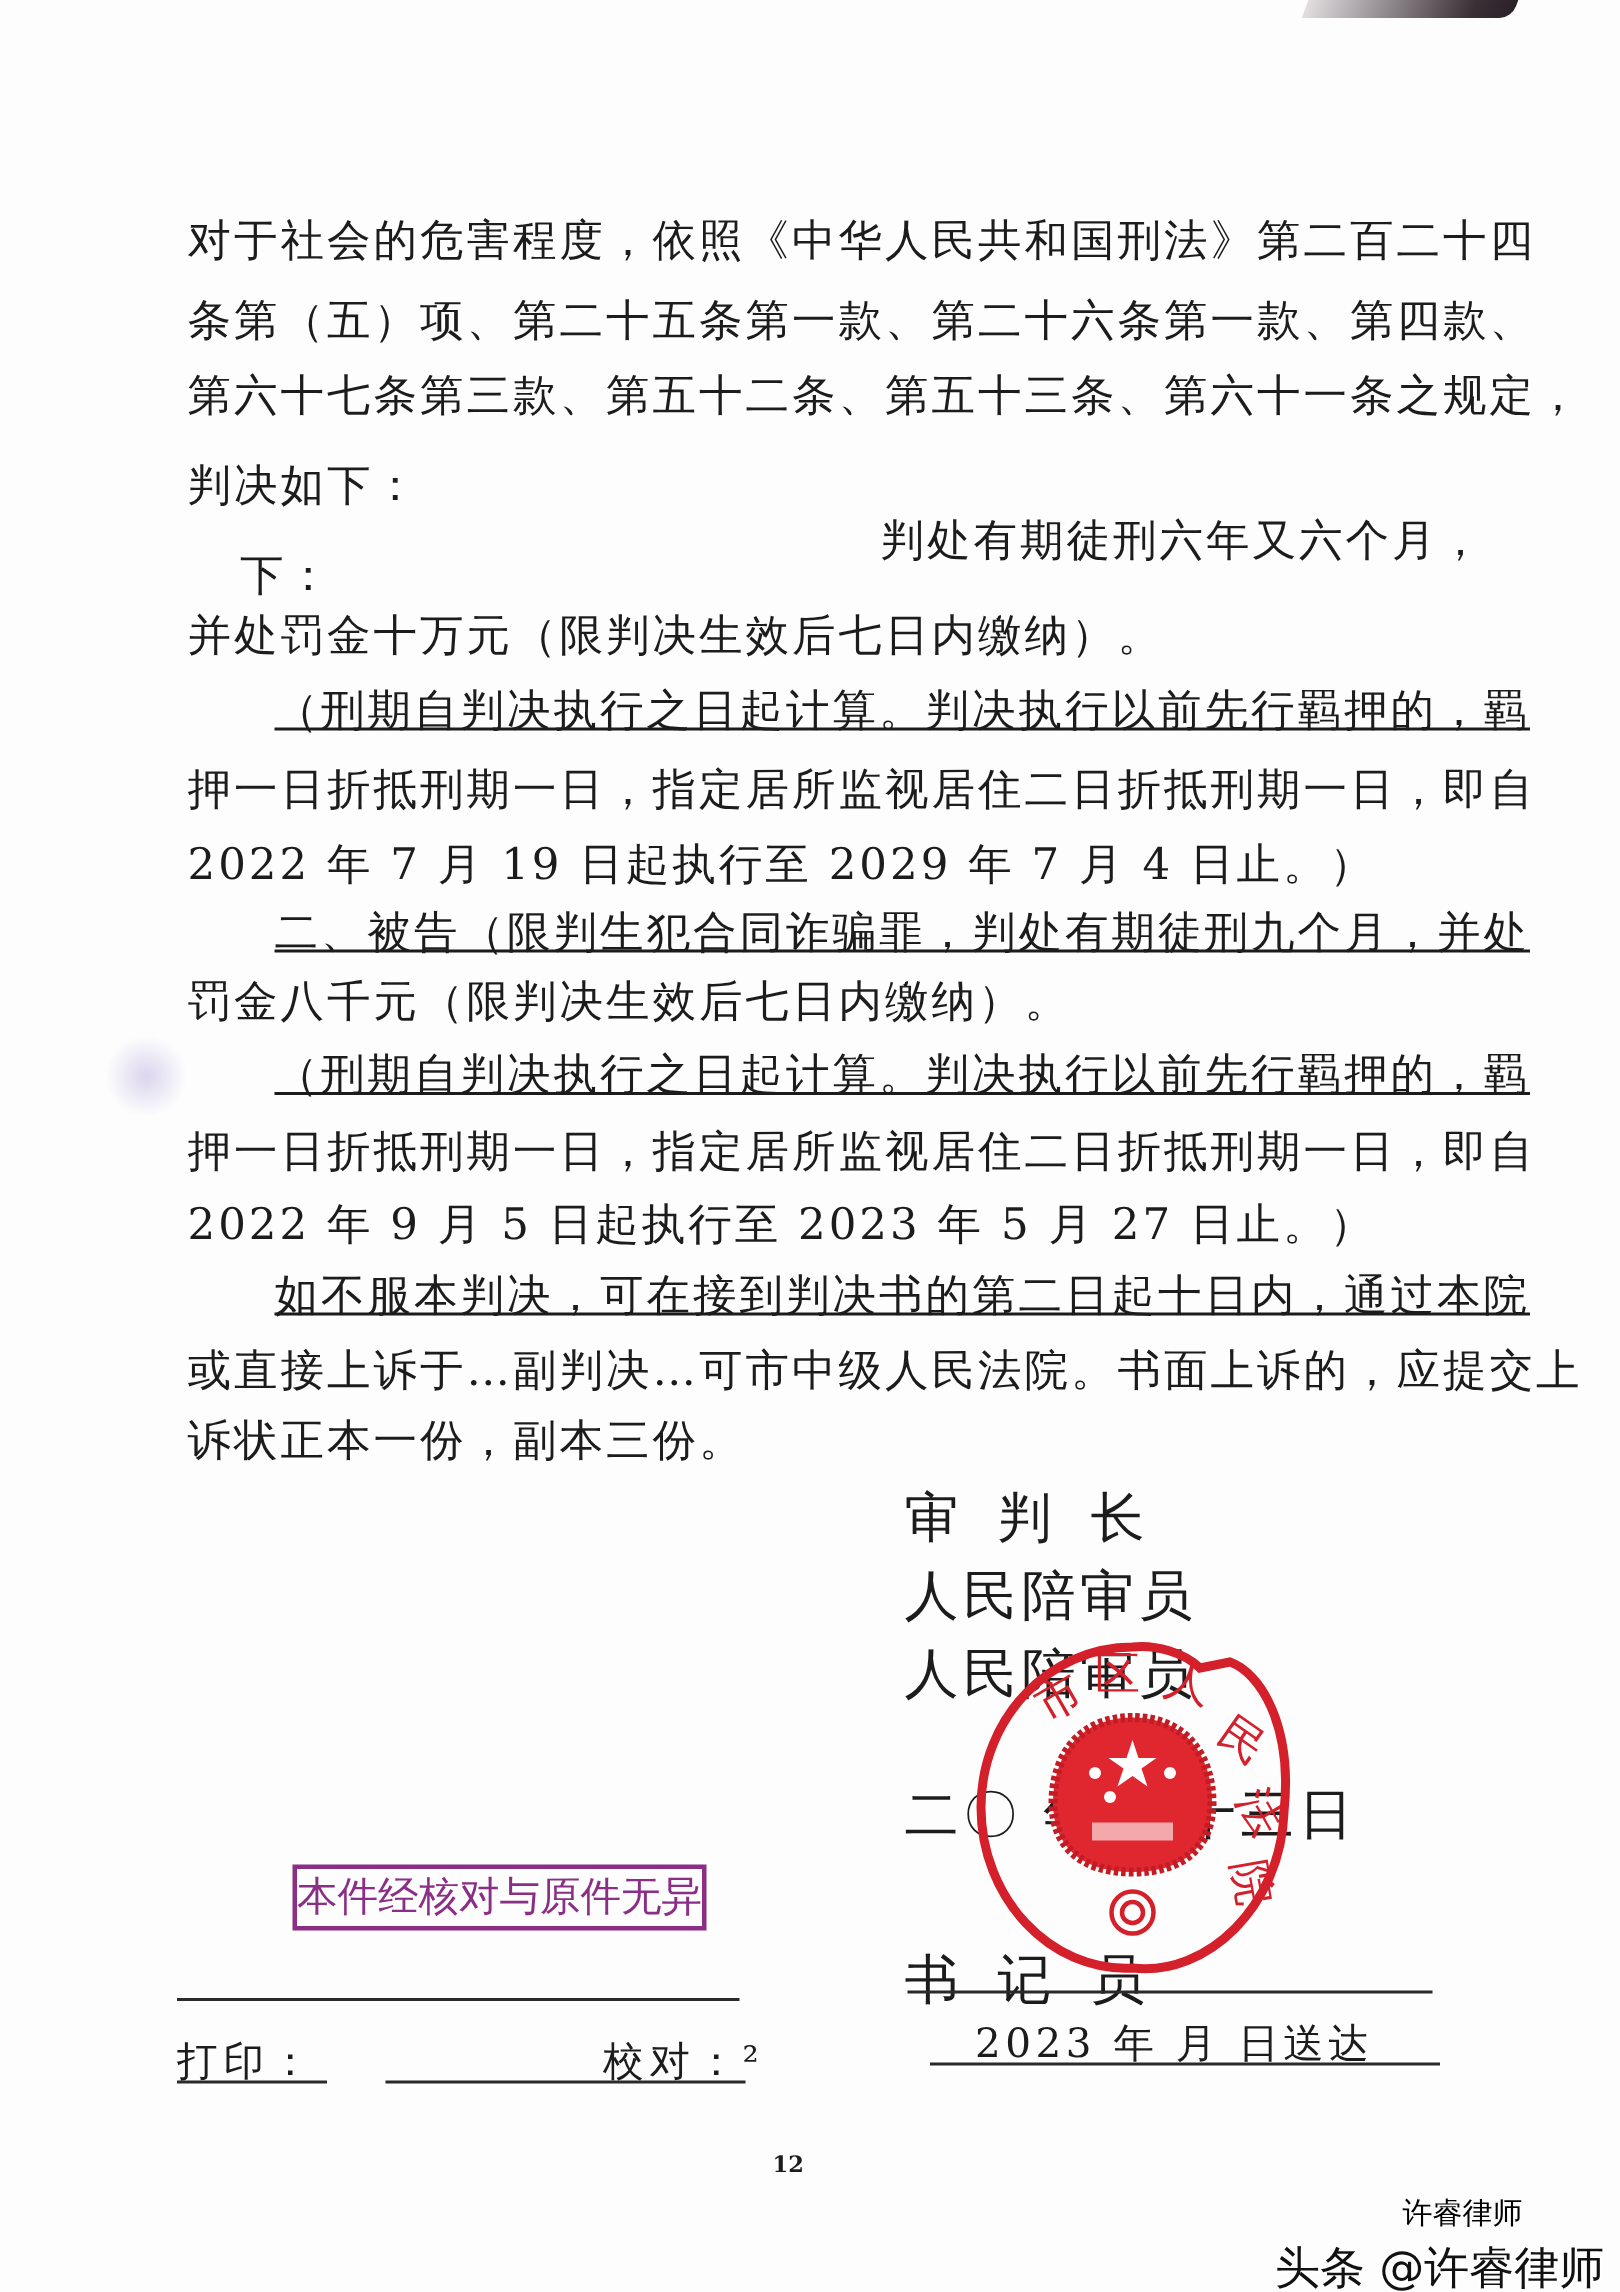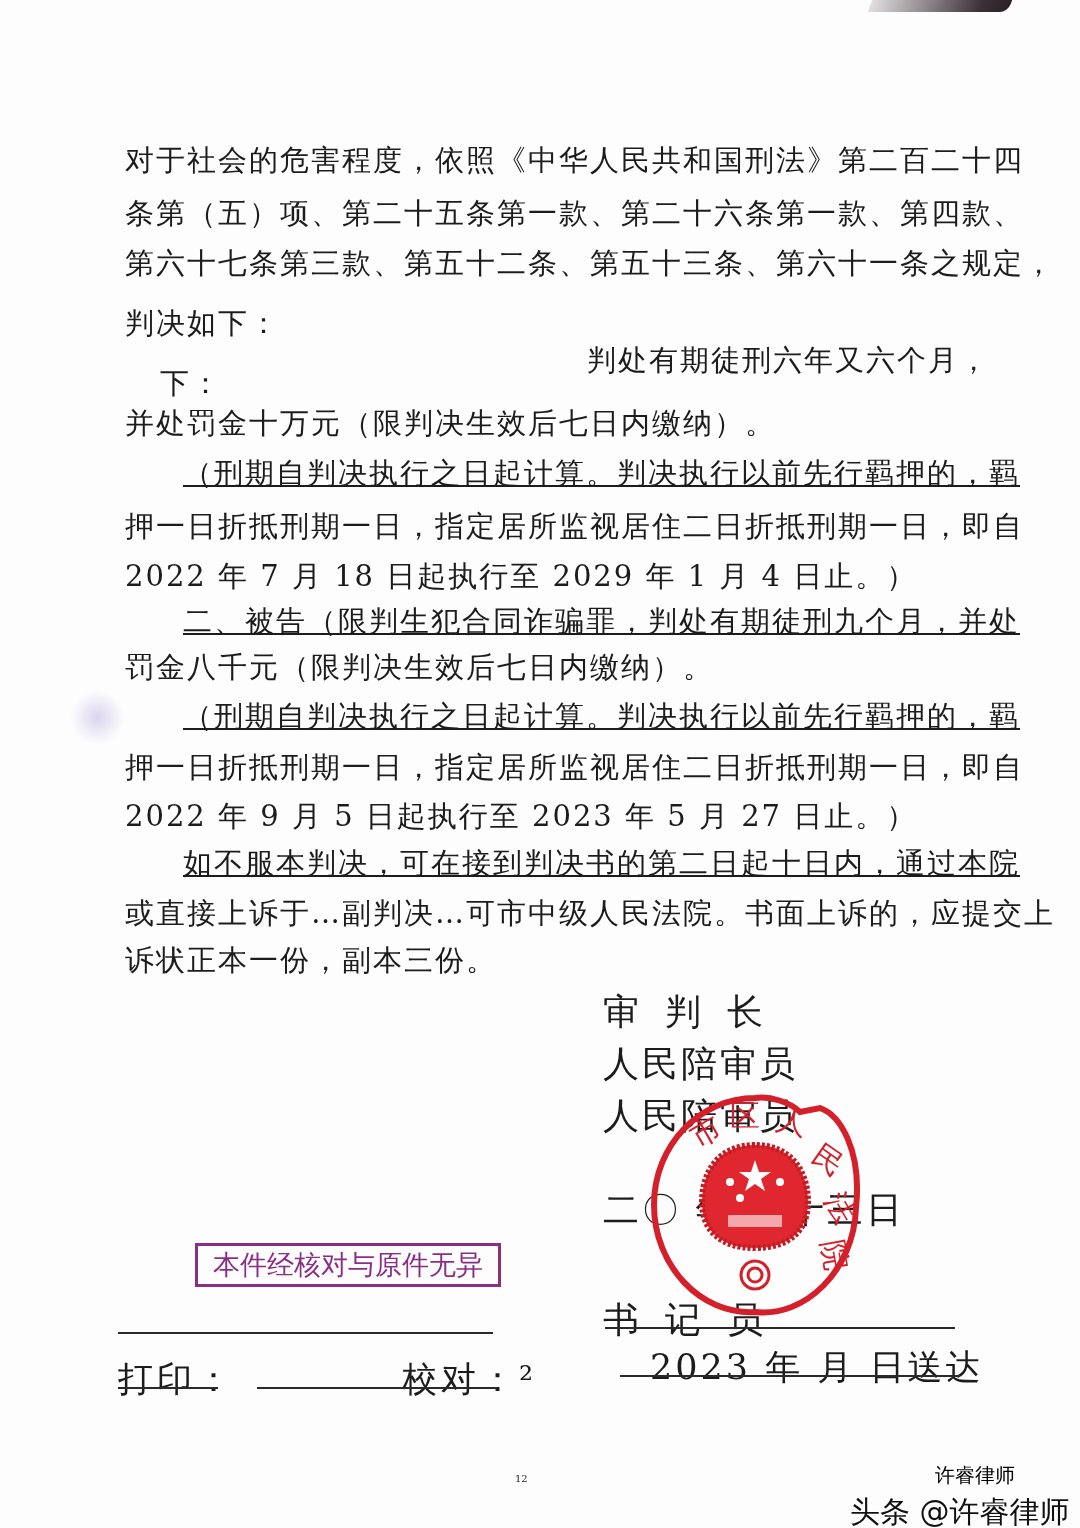--- a/index.html
+++ b/index.html
@@ -24,28 +24,28 @@
     white-space: nowrap; line-height: 40px;
   }
   .indent { left: 183px; text-decoration: underline; }
   .sig {
     position: absolute; font-size: 36px; letter-spacing: 3px; white-space: nowrap;
   }
   .sig-wide { letter-spacing: 26px; }
   .copy-stamp {
     position: absolute; left: 195px; top: 1243px;
     border: 3px solid #8b2f86; color: #8b2f86;
-    font-size: 27px; padding: 0 15px; line-height: 38px;
+    font-size: 27px; padding: 0 0; line-height: 38px;
     font-family: "DejaVu Sans", "Liberation Sans", sans-serif;
     letter-spacing: 0;
   }
   .hline { position: absolute; height: 2px; background: #2a2a2a; }
-  .footer-label { position: absolute; font-size: 35px; letter-spacing: 4px; }
+  .footer-label { position: absolute; font-size: 27px; letter-spacing: 4px; }
   .page-number {
-    position: absolute; left: 515px; top: 1434px; font-size: 10px; font-weight: normal; margin-top: 39px;
+    position: absolute; left: 515px; top: 1434px; font-size: 15px; font-weight: bold;
   }
   .watermark {
     position: absolute; left: 850px; top: 1452px; font-size: 30px;
     font-family: "DejaVu Sans", "Liberation Sans", sans-serif;
     color: #111;
     text-shadow: 1px 1px 0 #fff, -1px -1px 0 #fff, 1px -1px 0 #fff, -1px 1px 0 #fff;
     margin-top: 40px;
   }
   .watermark-ghost {
     position: absolute; left: 935px; top: 1462px; font-size: 20px; color: #000000;
@@ -61,21 +61,21 @@
 
 <div class="line" style="top:140px">对于社会的危害程度，依照《中华人民共和国刑法》第二百二十四</div>
 <div class="line" style="top:193px">条第（五）项、第二十五条第一款、第二十六条第一款、第四款、</div>
 <div class="line" style="top:243px">第六十七条第三款、第五十二条、第五十三条、第六十一条之规定，</div>
 <div class="line" style="top:303px">判决如下：</div>
 <div class="line" style="left:587px;top:340px">判处有期徒刑六年又六个月，</div>
 <div class="line" style="left:160px;top:363px">下：</div>
 <div class="line" style="top:403px">并处罚金十万元（限判决生效后七日内缴纳）。</div>
 <div class="line indent" style="top:453px">（刑期自判决执行之日起计算。判决执行以前先行羁押的，羁</div>
 <div class="line" style="top:506px">押一日折抵刑期一日，指定居所监视居住二日折抵刑期一日，即自</div>
-<div class="line" style="top:556px">2022 年 7 月 18 日起执行至 2029 年 1 月 4 日止。）</div>
+<div class="line" style="top:556px">2022 年 7 月 19 日起执行至 2029 年 7 月 4 日止。）</div>
 <div class="line indent" style="top:601px">二、被告（限判生犯合同诈骗罪，判处有期徒刑九个月，并处</div>
 <div class="line" style="top:647px">罚金八千元（限判决生效后七日内缴纳）。</div>
 <div class="line indent" style="top:696px">（刑期自判决执行之日起计算。判决执行以前先行羁押的，羁</div>
 <div class="line" style="top:747px">押一日折抵刑期一日，指定居所监视居住二日折抵刑期一日，即自</div>
 <div class="line" style="top:796px">2022 年 9 月 5 日起执行至 2023 年 5 月 27 日止。）</div>
 <div class="line indent" style="top:843px">如不服本判决，可在接到判决书的第二日起十日内，通过本院</div>
 <div class="line" style="top:893px">或直接上诉于…副判决…可市中级人民法院。书面上诉的，应提交上</div>
 <div class="line" style="top:940px">诉状正本一份，副本三份。</div>
 
 <div class="sig sig-wide" style="left:603px;top:988px">审判长</div>

